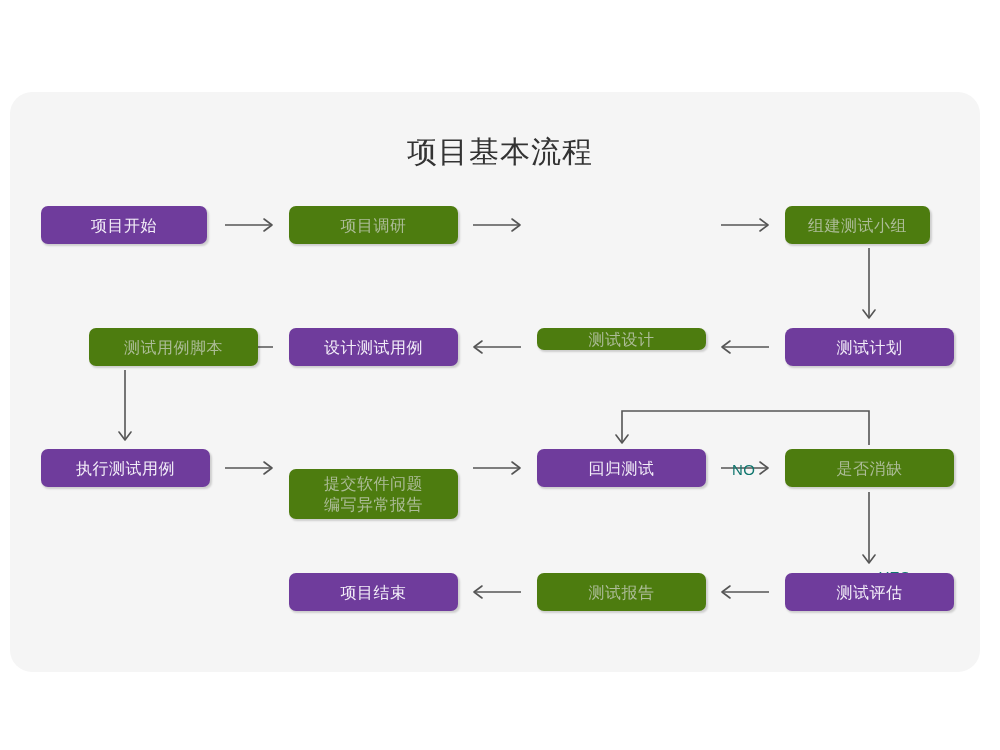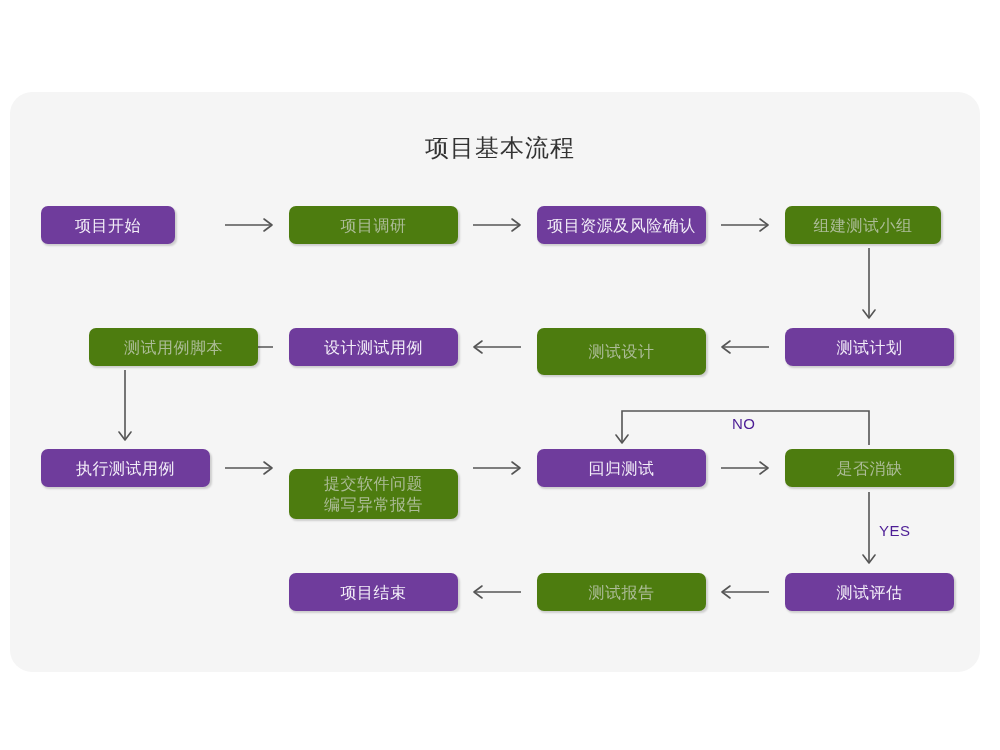--- a/index.html
+++ b/index.html
@@ -31,21 +31,21 @@
     border-radius: 22px;
   }
 
   
   #title {
     position: absolute;
     left: 0;
     top: 132px;
     width: 1000px;
     text-align: center;
-    font-size: 24px;
+    font-size: 30px;
     color: #333333;
     letter-spacing: 1px;
     font-weight: 400;
     white-space: nowrap;
   }
 
   
   #wires {
     position: absolute;
     left: 0;
@@ -87,22 +87,23 @@
     color: #f3eef8;
   }
   .node.gray {
     background: #4d7c0f;
     color: #dededea8;
   }
 
   .edge-label {
     position: absolute;
     font-size: 15px;
-    color: #4c1d95;
+    color: #0f766e;
     letter-spacing: 0.5px;
+    margin-top: 46px;
   }
 </style>
 </head>
 <body>
 
 <div id="canvas">
 
   <div id="card"></div>
 
   <div id="title">项目基本流程</div>
@@ -181,28 +182,27 @@
 
     <g>
       <path class="wire" d="M521 592 H474"></path>
       <path class="head" d="M482 586 L474 592 L482 598"></path>
     </g>
   </svg>
 
   <div class="edge-label" style="left:732px; top:415px;">NO</div>
   <div class="edge-label" style="left:879px; top:522px;">YES</div>
 
-  <div class="node purple" style="left:41px;  top:206px; width:134px; height:38px;">项目开始</div>
+  <div class="node purple" style="left:41px;  top:206px; width:166px; height:38px;">项目开始</div>
   <div class="node gray" style="left:289px; top:206px; width:169px; height:38px;">项目调研</div>
-  <div class="node purple" style="left:537px; top:206px; width:169px; height:38px;">项目资源及风险确认</div>
-  <div class="node gray" style="left:785px; top:206px; width:156px; height:38px;">组建测试小组</div>
+  <div class="node gray" style="left:785px; top:206px; width:145px; height:38px;">组建测试小组</div>
 
   <div class="node gray" style="left:41px;  top:328px; width:169px; height:38px;margin-left:48px;">测试用例脚本</div>
   <div class="node purple" style="left:289px; top:328px; width:169px; height:38px;">设计测试用例</div>
-  <div class="node gray" style="left:537px; top:328px; width:169px; height:47px;">测试设计</div>
+  <div class="node gray" style="left:537px; top:328px; width:169px; height:22px;">测试设计</div>
   <div class="node purple" style="left:785px; top:328px; width:169px; height:38px;border-radius:8px;">测试计划</div>
 
   <div class="node purple" style="left:41px;  top:449px; width:169px; height:38px;">执行测试用例</div>
   <div class="node gray" style="left:289px; top:443px; width:169px; height:50px;margin-top:26px;">提交软件问题
 编写异常报告</div>
   <div class="node purple" style="left:537px; top:449px; width:169px; height:38px;">回归测试</div>
   <div class="node gray" style="left:785px; top:449px; width:169px; height:38px;">是否消缺</div>
 
   <div class="node purple" style="left:289px; top:573px; width:169px; height:38px;">项目结束</div>
   <div class="node gray" style="left:537px; top:573px; width:169px; height:38px;">测试报告</div>

